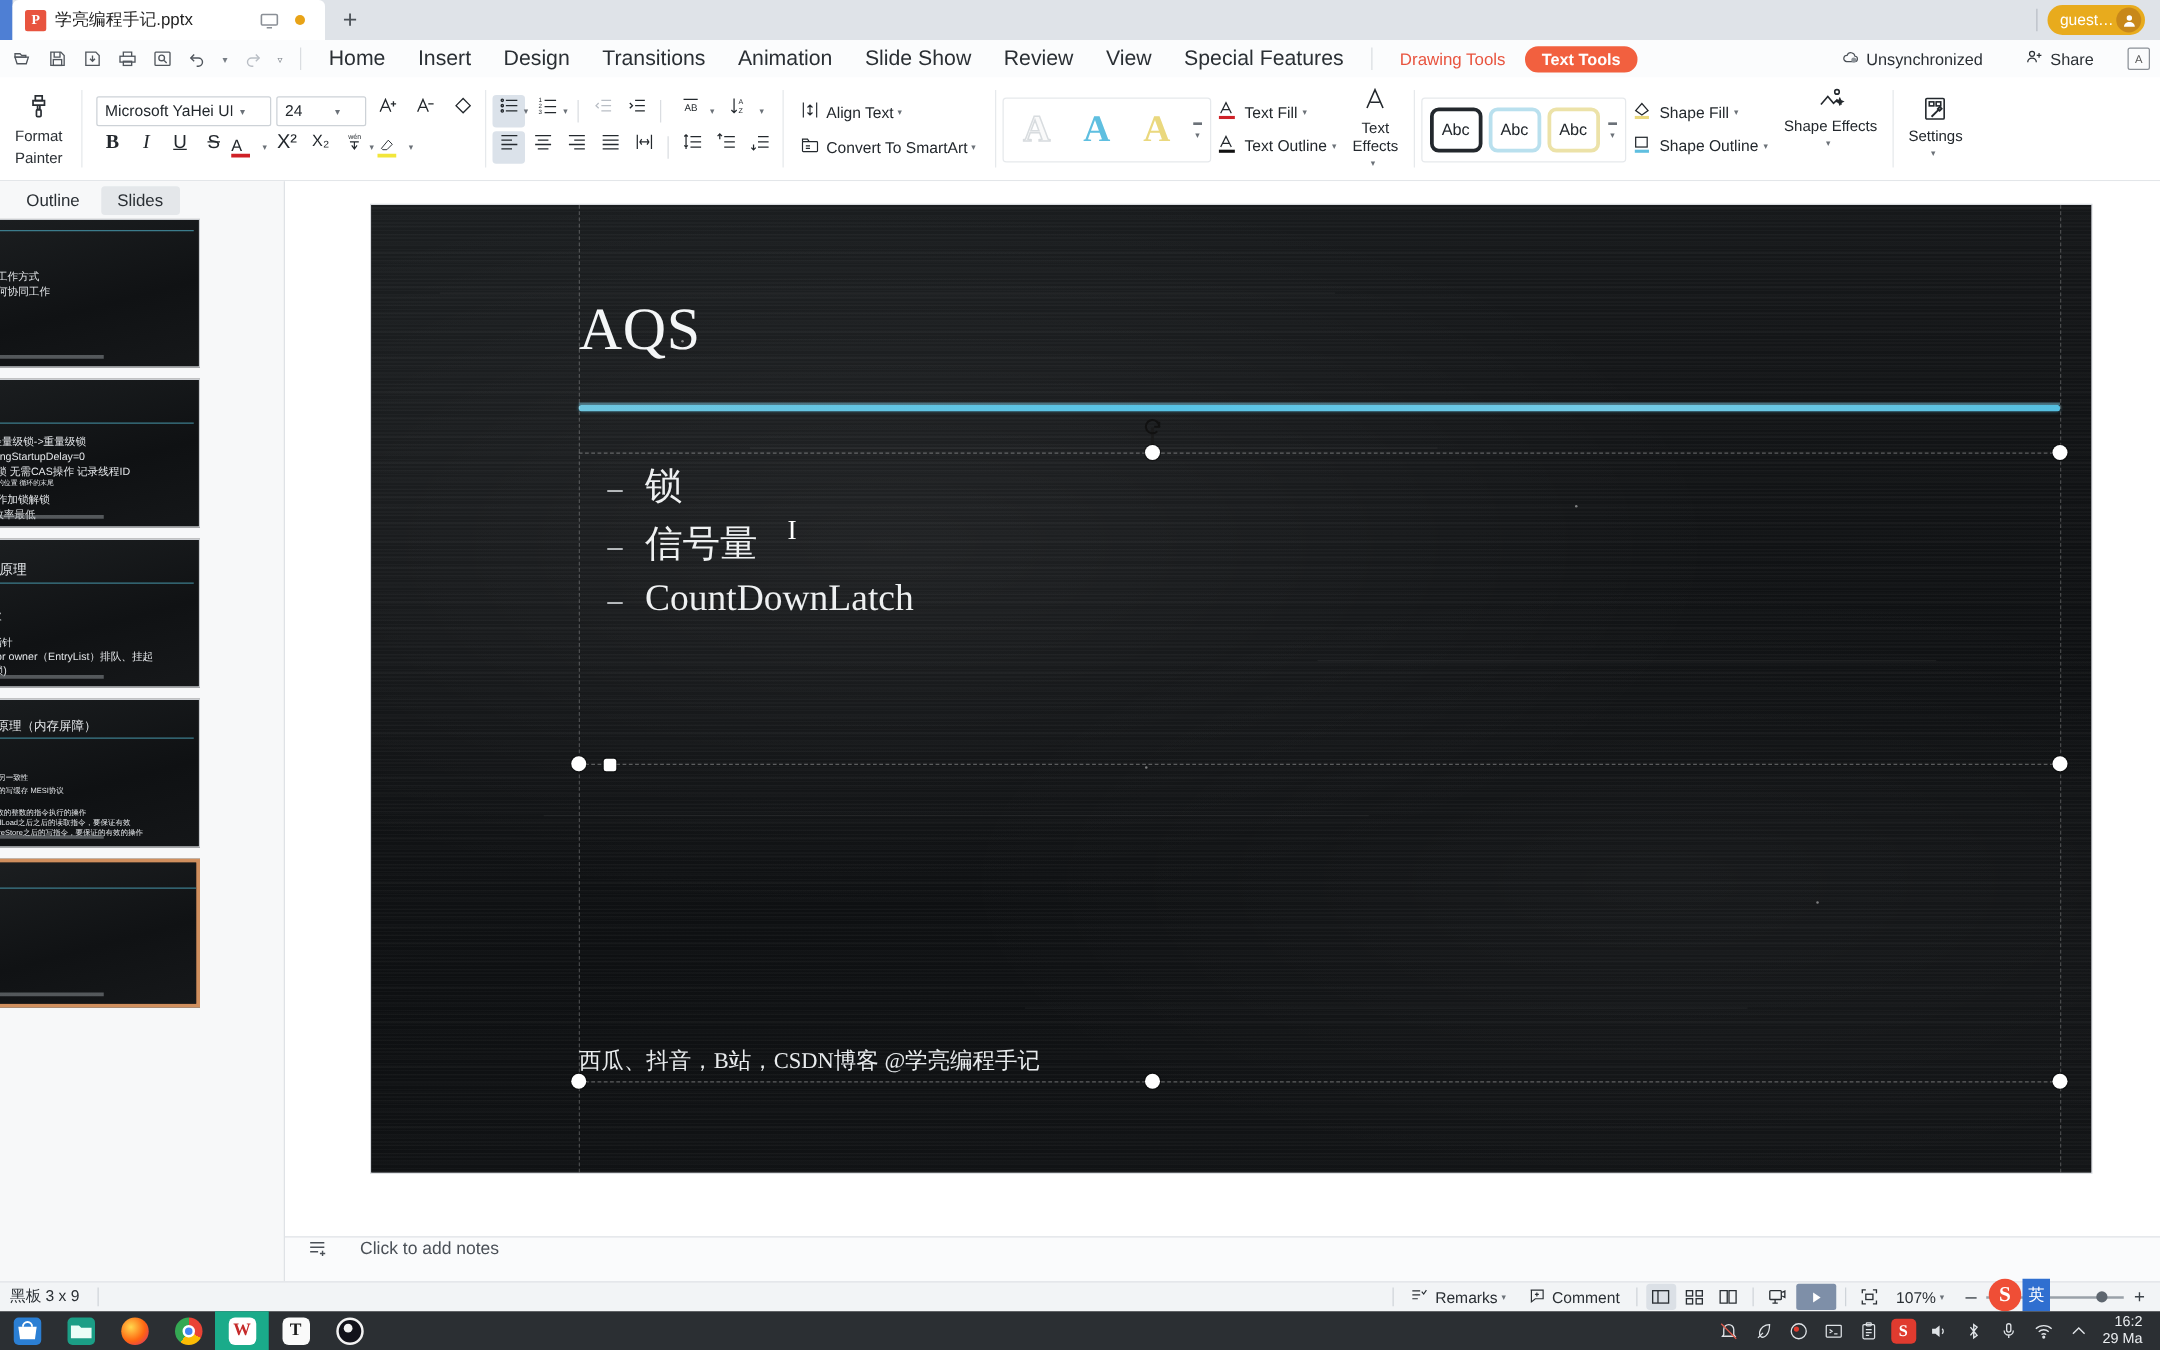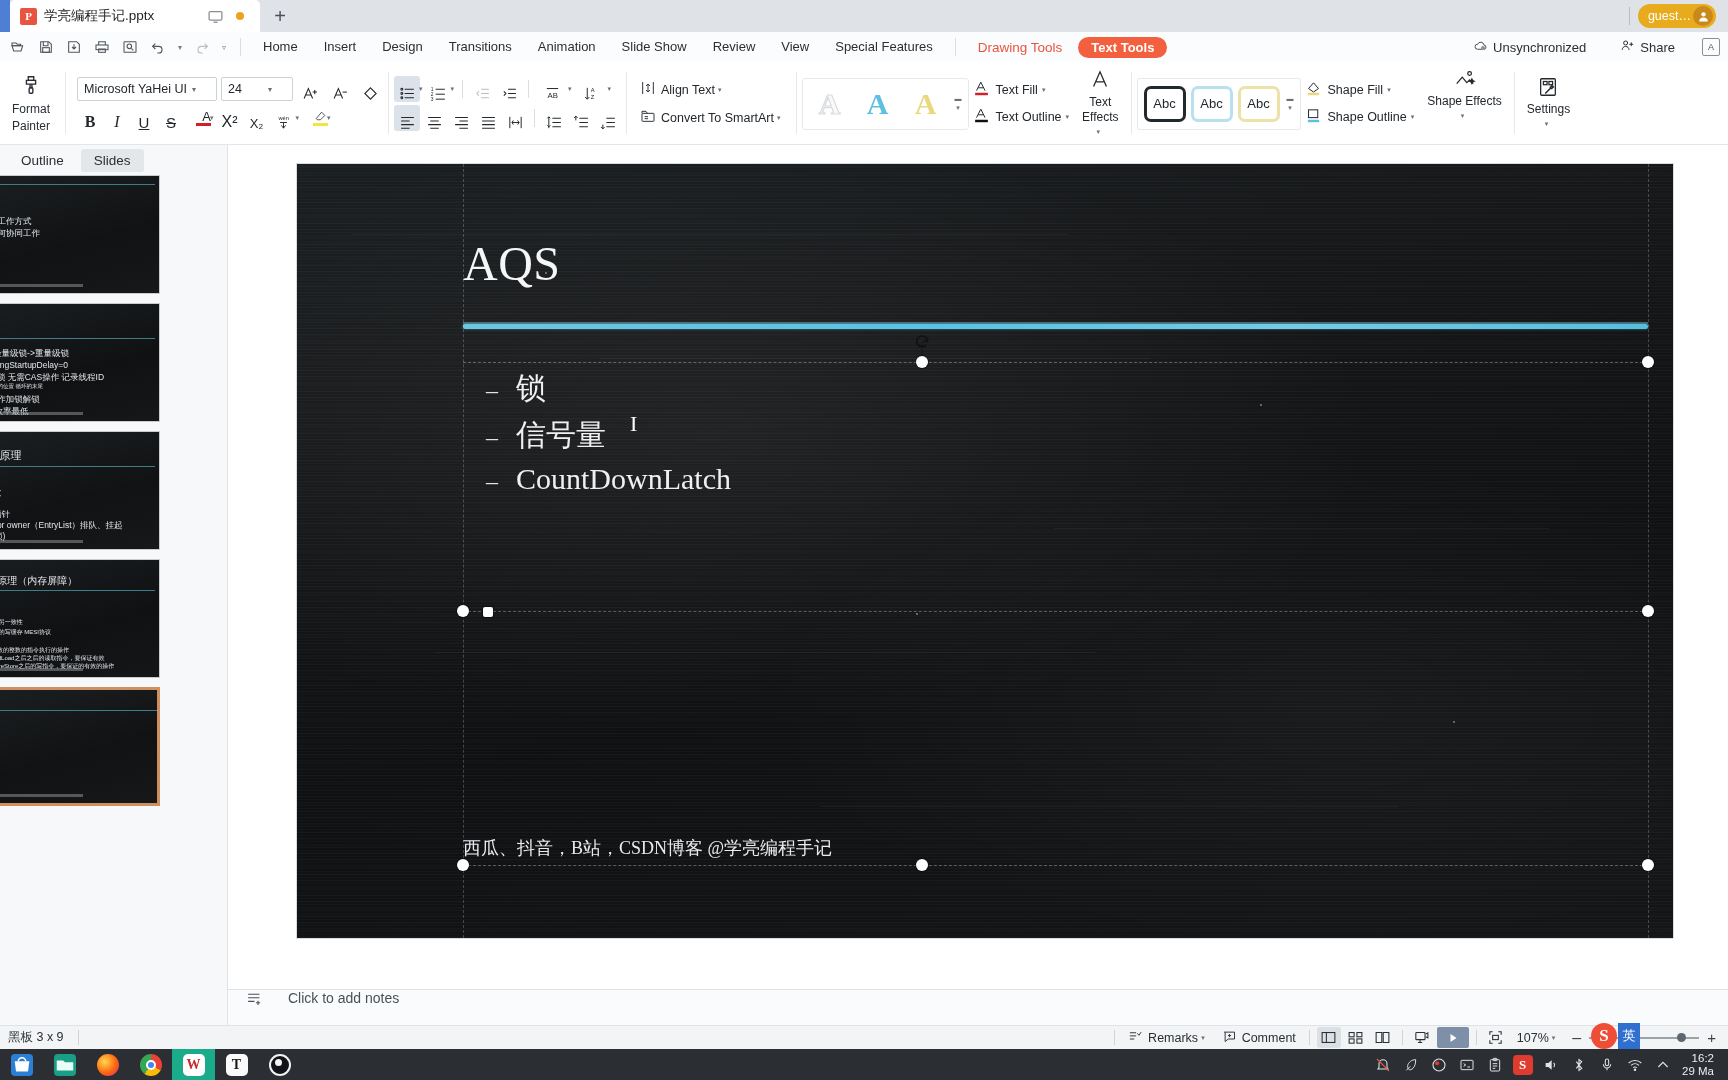--- a/index.html
+++ b/index.html
@@ -65,21 +65,21 @@
   .qa-btn {
     width: 26px; height: 26px; display: flex; align-items: center; justify-content: center;
     color: #50565d; border-radius: 3px;
   }
   .qa-btn svg { width: 16px; height: 16px; }
   .qa-caret { width: 14px; height: 26px; display:flex;align-items:center;justify-content:center;color:#777d85;font-size:8px; }
   .vr { width: 1px; height: 18px; background: #dadde1; margin: 0 9px; }
   .menu-items { display: flex; align-items: center; }
   .menu-item {
     padding: 0 13px; height: 30px; line-height: 30px;
-    font-size: 13px; color: #2a2f34; white-space: nowrap;
+    font-size: 17px; color: #2a2f34; white-space: nowrap;
   }
   .menu-ctx { color: #e8543f; padding: 0 13px; font-size: 13.5px; white-space: nowrap; }
   .menu-pill {
     background: #f2603f; color: #fff; border-radius: 12px;
     padding: 3px 13px; font-size: 13px; font-weight: bold; margin-left: 3px;
   }
   .menu-right { margin-left: auto; display: flex; align-items: center; gap: 20px; padding-right: 8px; }
   .mr-item { display:flex; align-items:center; gap:5px; font-size: 13px; color:#2a2f34; padding: 0 7px; white-space:nowrap;}
   .mr-item svg { width: 15px; height: 15px; }
   .mr-box { width:18px;height:18px;border:1px solid #8b9097;border-radius:2px;display:flex;align-items:center;justify-content:center;font-size:9px;color:#555;}
@@ -106,21 +106,21 @@
     height: 24px; border: 1px solid #cdd2d7; background:#fff; border-radius: 2px;
     display: flex; align-items: center; padding: 0 20px 0 6px;
     font-size: 12.5px; color: #23282d;
   }
   .combo .cv { flex: 1; white-space: nowrap; overflow: hidden; }
   .combo .cc { color: #6b7178; font-size: 8px; padding-left: 6px; }
   .combo-font { width: 140px; }
   .combo-size { width: 72px; }
   .ibtn {
     width: 26px; height: 26px; border-radius: 3px;
-    display: flex; align-items: flex-end; justify-content: center;
+    display: flex; align-items: flex-start; justify-content: center;
     color: #23282d; font-size: 14px;
   }
   .ibtn.on { background: #dbe2ea; }
   .ibtn svg { width: 17px; height: 17px; }
   .ibtn-w { width: 34px; }
   .mini-caret { font-size: 7px; color: #6b7178; margin-left: -2px; margin-right: 2px; }
 
   .para-col { display: flex; flex-direction: column; gap: 3px; }
   .para-row { display: flex; align-items: center; gap: 1px; }
 

